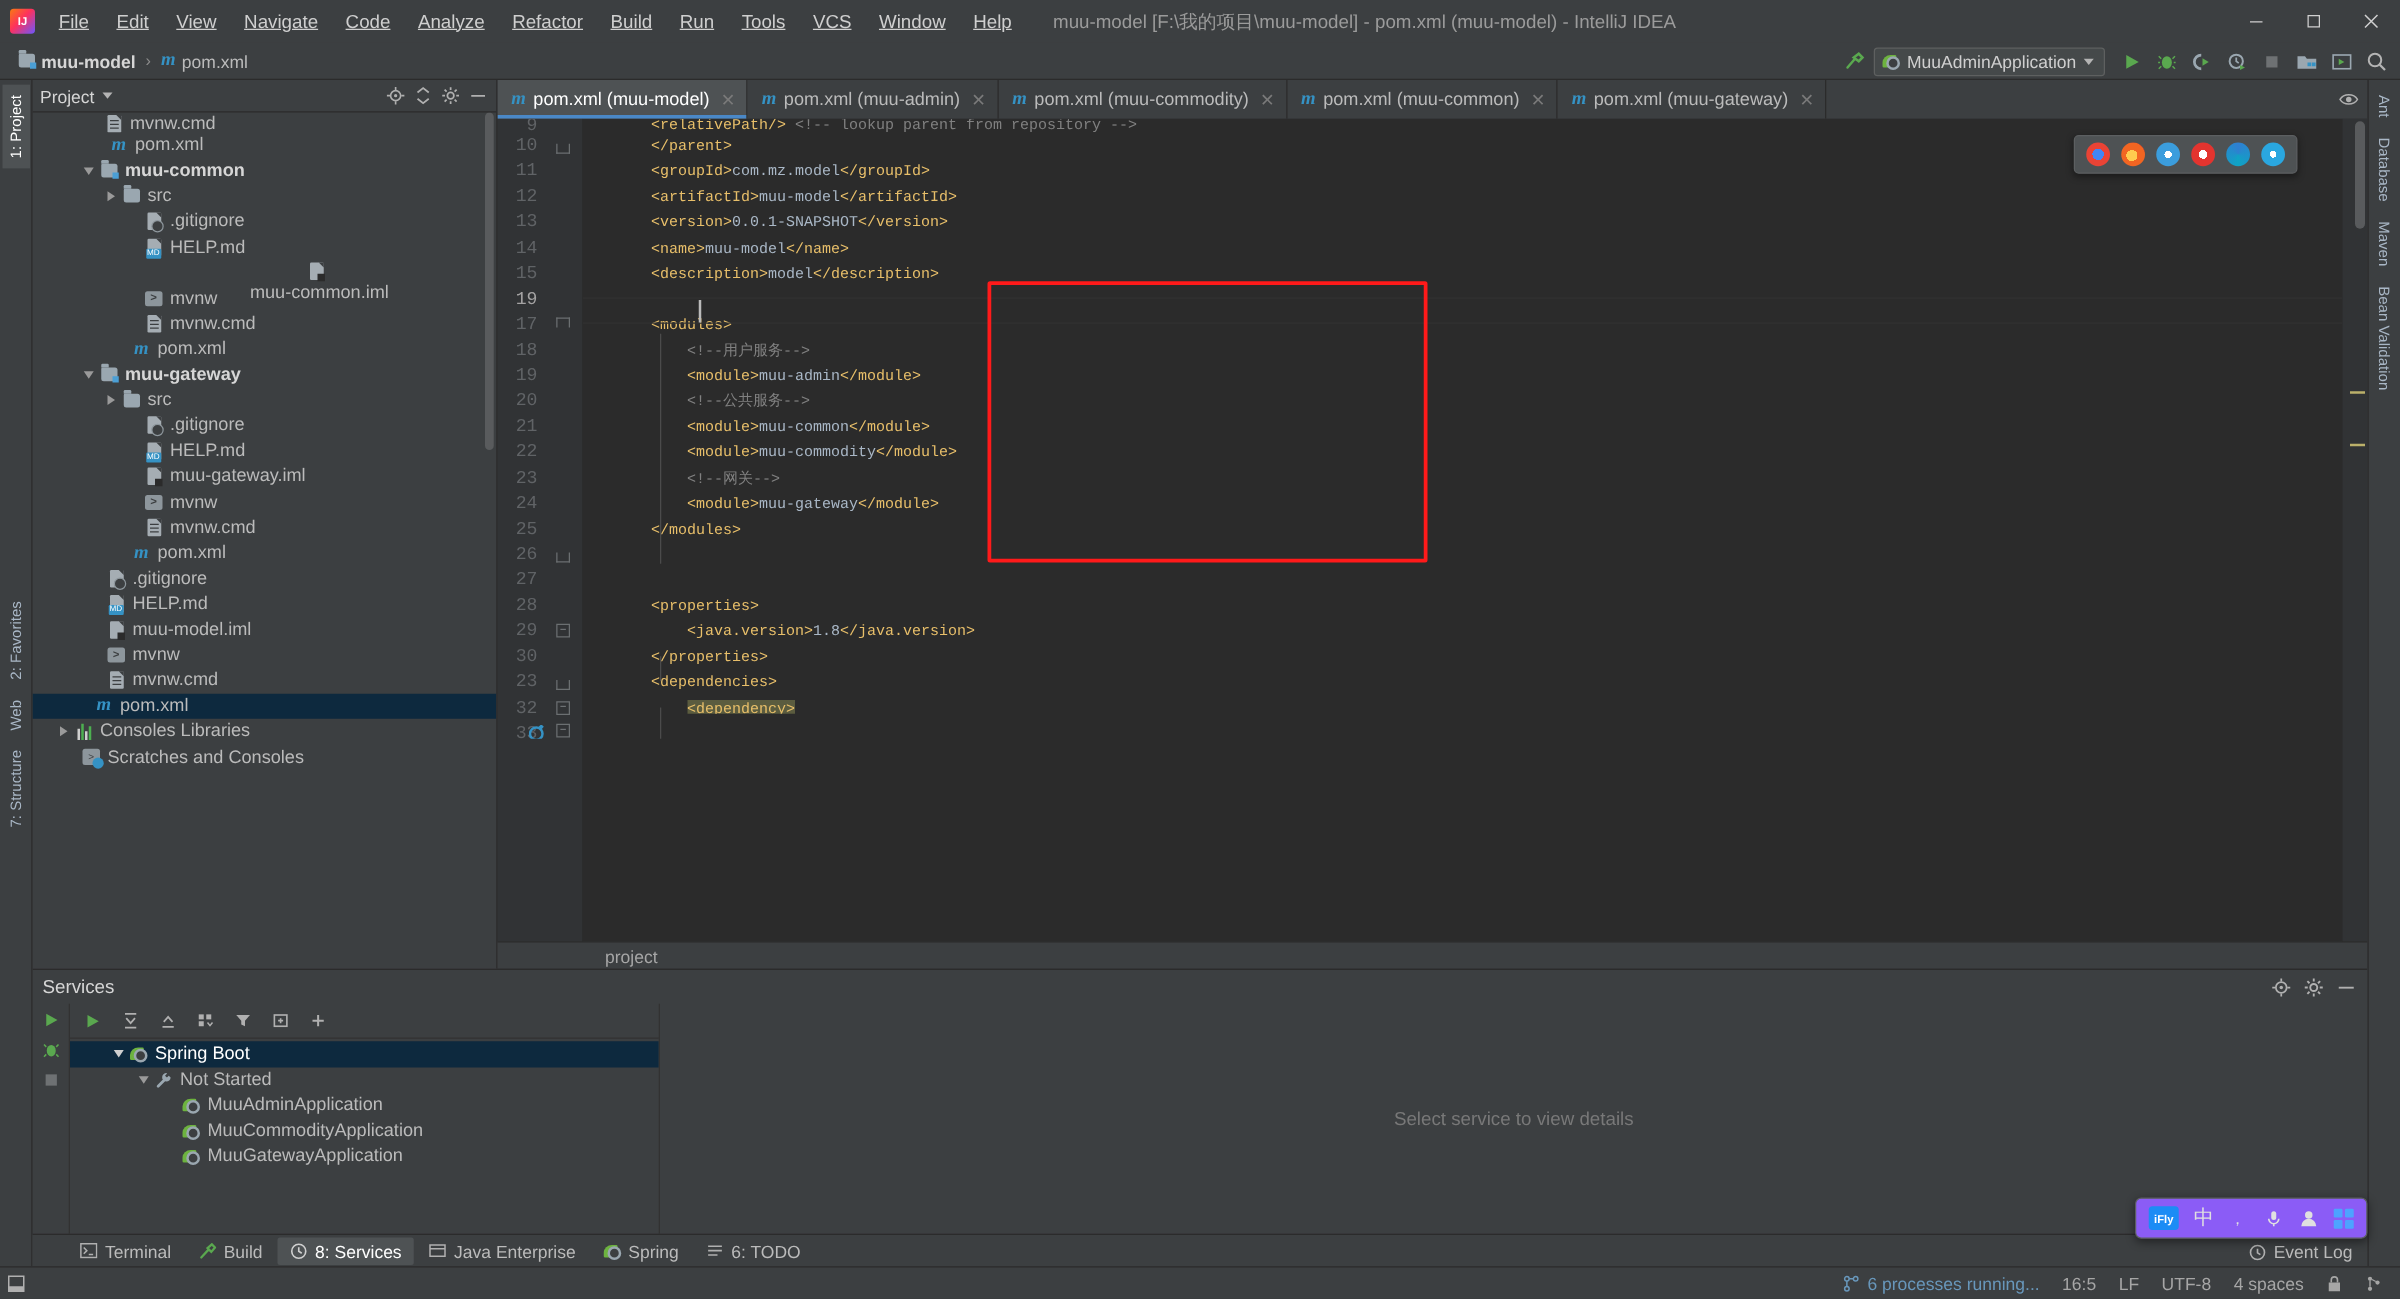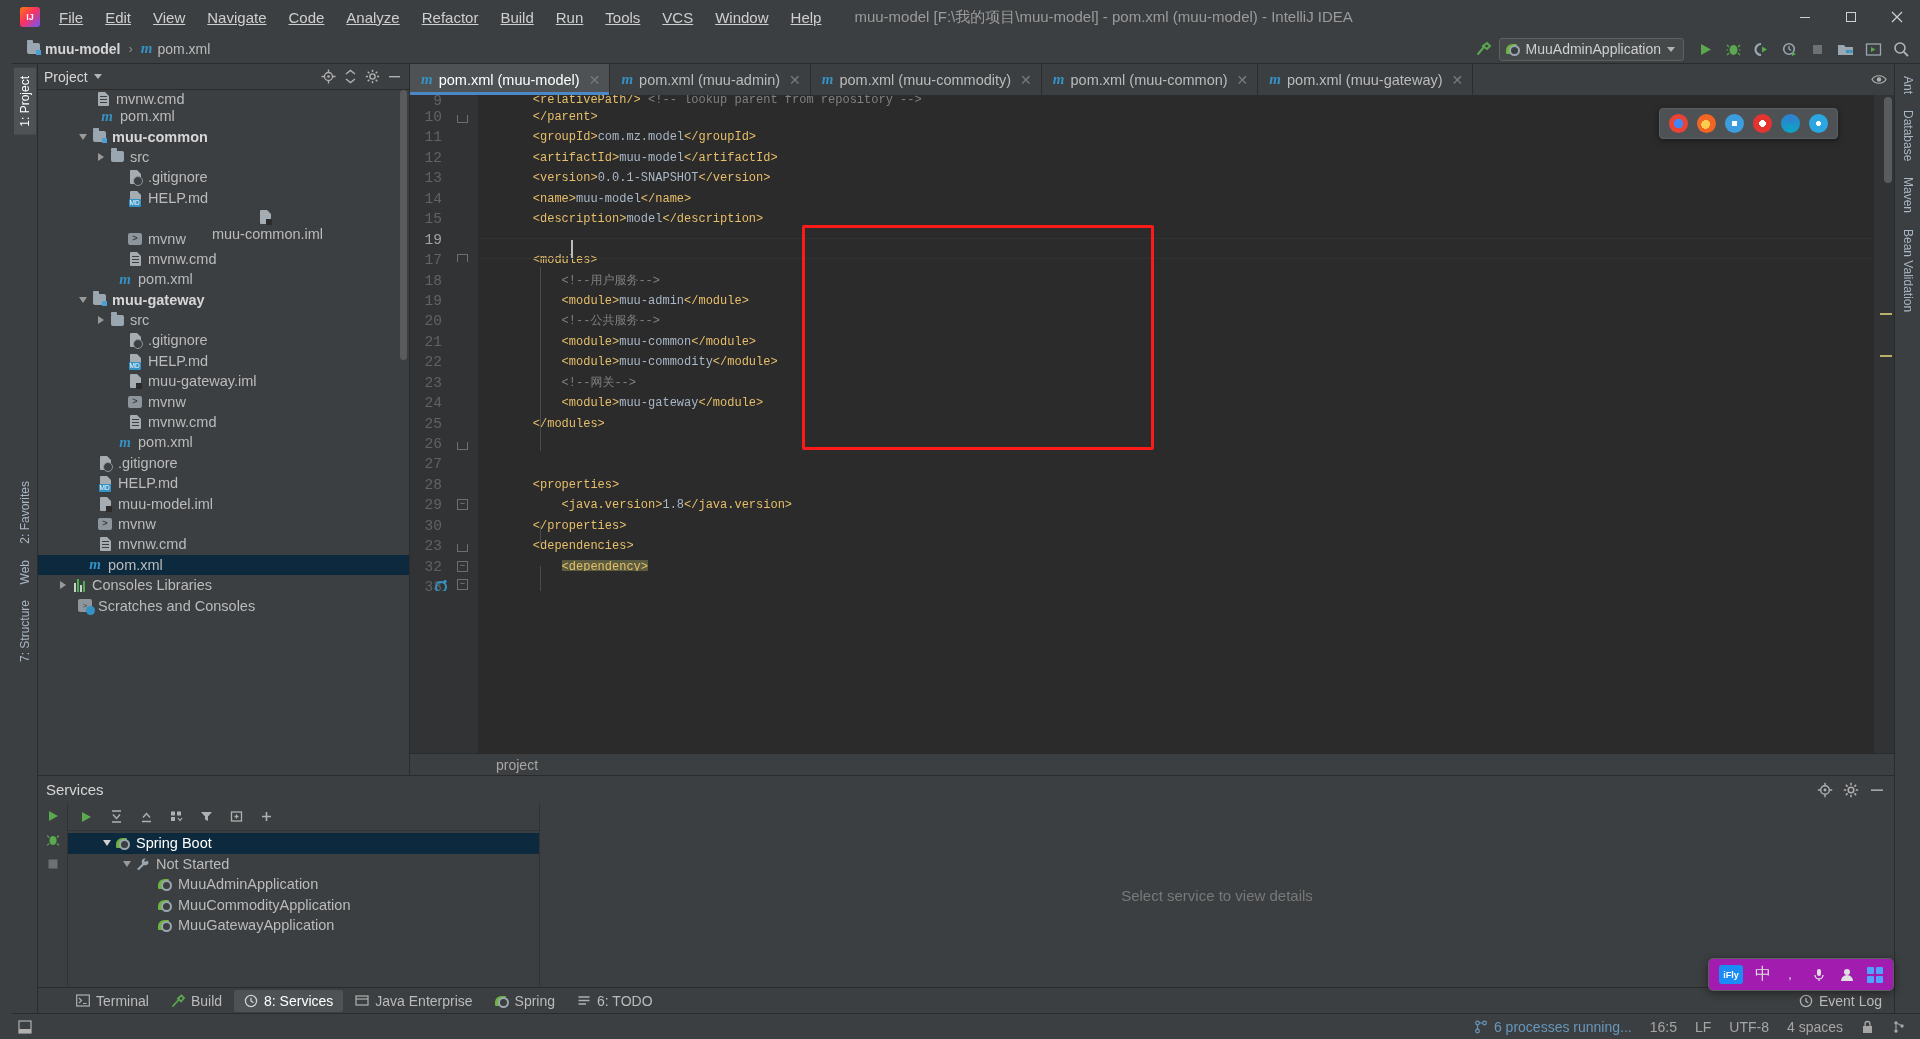--- a/index.html
+++ b/index.html
@@ -3,21 +3,21 @@
 <meta charset="utf-8">
 <style>
   * { box-sizing: border-box; margin: 0; padding: 0; }
   html, body {
     width: 1920px; height: 1039px;
     background: #3c3f41;
     font-family: "Liberation Sans", sans-serif;
     overflow: hidden;
     color: #bbbbbb;
   }
-  .app { width: 1920px; height: 1039px; display: flex; flex-direction: column; position: relative; padding-left: 12px; }
+  .app { width: 1920px; height: 1039px; display: flex; flex-direction: column; position: relative; }
 
   
   .titlebar {
     height: 34px; background: #3c3f41; display: flex; align-items: center;
     flex: 0 0 34px; position: relative;
   }
   .ij-logo {
     width: 20px; height: 20px; margin-left: 8px; margin-right: 8px;
     background: linear-gradient(135deg,#f97a12 0%, #fe315d 45%, #6b57ff 100%);
     border-radius: 3px; position: relative; flex: 0 0 20px;
@@ -276,21 +276,21 @@
   
   .browser-pop {
     position:absolute; display:flex; align-items:center; gap:9px;
     background:#4e5254; border:1px solid #5c5f61; border-radius:4px; padding:5px 9px;
     box-shadow: 0 2px 6px rgba(0,0,0,.4);
   }
   .bico { width:19px;height:19px;border-radius:50%; display:block; }
 
   .ime-bar {
     position:absolute; display:flex; align-items:center; gap:12px;
-    background:#a21caf; border:1px solid #5c5f61; border-radius:5px; padding:5px 10px;
+    background:#8b5cf6; border:1px solid #5c5f61; border-radius:5px; padding:5px 10px;
     box-shadow: 0 2px 8px rgba(0,0,0,.45); color:#e0e0e0; font-size:14px;
   }
   .ime-logo { width:24px;height:19px;background:#1b8cf5;border-radius:3px;color:#fff;font-size:9px;
     display:flex;align-items:center;justify-content:center;font-weight:bold; }
   .grid4 { display:grid; grid-template-columns:repeat(2,7px); grid-template-rows:repeat(2,7px); gap:2px; }
   .grid4 i { background:#4da3ff; display:block; border-radius:1px; }
   svg { display:block; }
 </style>
 </head>
 <body>
@@ -960,21 +960,21 @@
         <div class="btab">
           <span>
               <svg width="14" height="13" viewBox="0 0 14 13">
                 <path d="M1.5 3 H12.5 M1.5 6.5 H12.5 M1.5 10 H9" stroke="#b0b0b0" stroke-width="1.3"></path>
               </svg>
             </span>
           <span>6: TODO</span>
         </div>
 
         <div class="bottom-right">
-          <span style="display:flex;align-items:center;gap:6px;">
+          <span style="display:flex;align-items:flex-end;gap:6px;">
             <span>
                 <svg width="14" height="14" viewBox="0 0 14 14">
                   <circle cx="7" cy="7" r="5.6" stroke="#b0b0b0" stroke-width="1.3" fill="none"></circle>
                   <path d="M7 4 V7.3 L9.3 8.7" stroke="#b0b0b0" stroke-width="1.3" fill="none"></path>
                 </svg>
               </span>
             <span>Event Log</span>
           </span>
         </div>
       </div>

